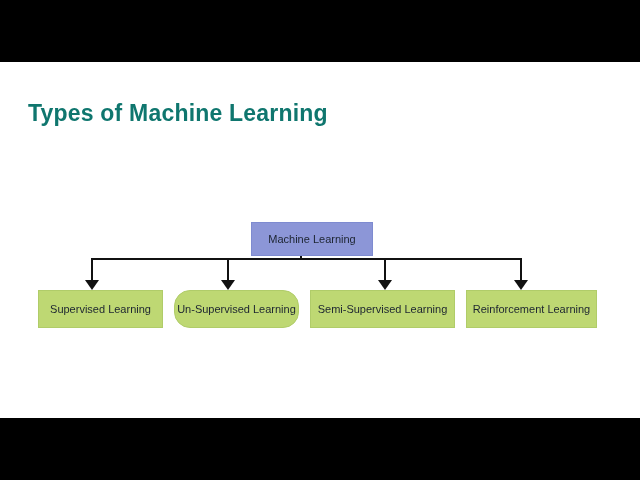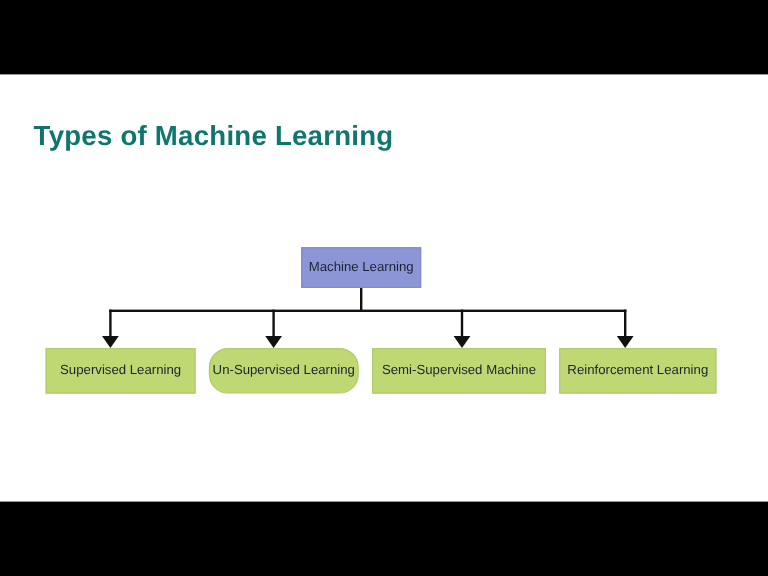--- a/index.html
+++ b/index.html
@@ -40,22 +40,22 @@
     display: flex;
     align-items: center;
     justify-content: center;
     box-sizing: border-box;
     font-size: 11px;
     color: var(--text-color, #1c2430);
     text-align: center;
   }
   .node.root {
     left: 251px;
-    top: 206px;
-    width: 100px;
+    top: 222px;
+    width: 122px;
     height: 34px;
     background: var(--root-fill, #8c96d7);
     border: 1px solid var(--root-border, #7e8bd0);
   }
   .node.child {
     top: 290px;
     height: 38px;
     background: var(--child-fill, #bed873);
     border: 1px solid var(--child-border, #b0cc69);
     align-items: center;
@@ -114,18 +114,18 @@
   <div class="node root">
     <span>Machine Learning</span>
   </div>
   <div class="node child c1">
     <span>Supervised Learning</span>
   </div>
   <div class="node child c2">
     <span>Un-Supervised Learning</span>
   </div>
   <div class="node child c3">
-    <span>Semi-Supervised Machine</span>
+    <span>Semi-Supervised Learning</span>
   </div>
   <div class="node child c4">
     <span>Reinforcement Learning</span>
   </div>
 </div>
 
 </body></html>

